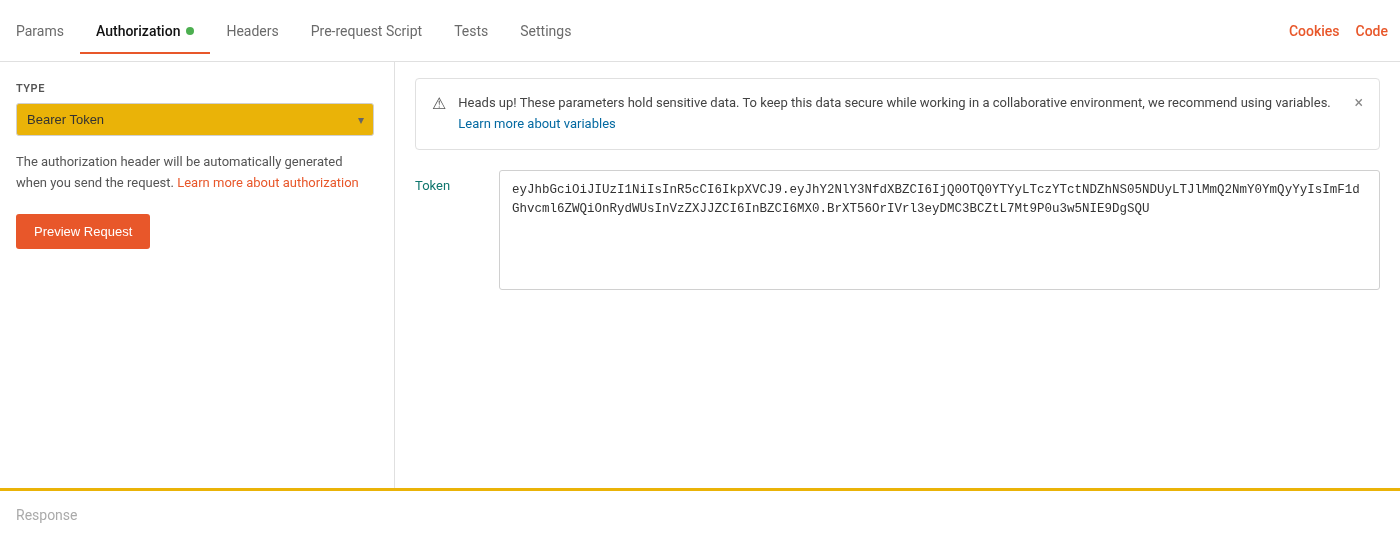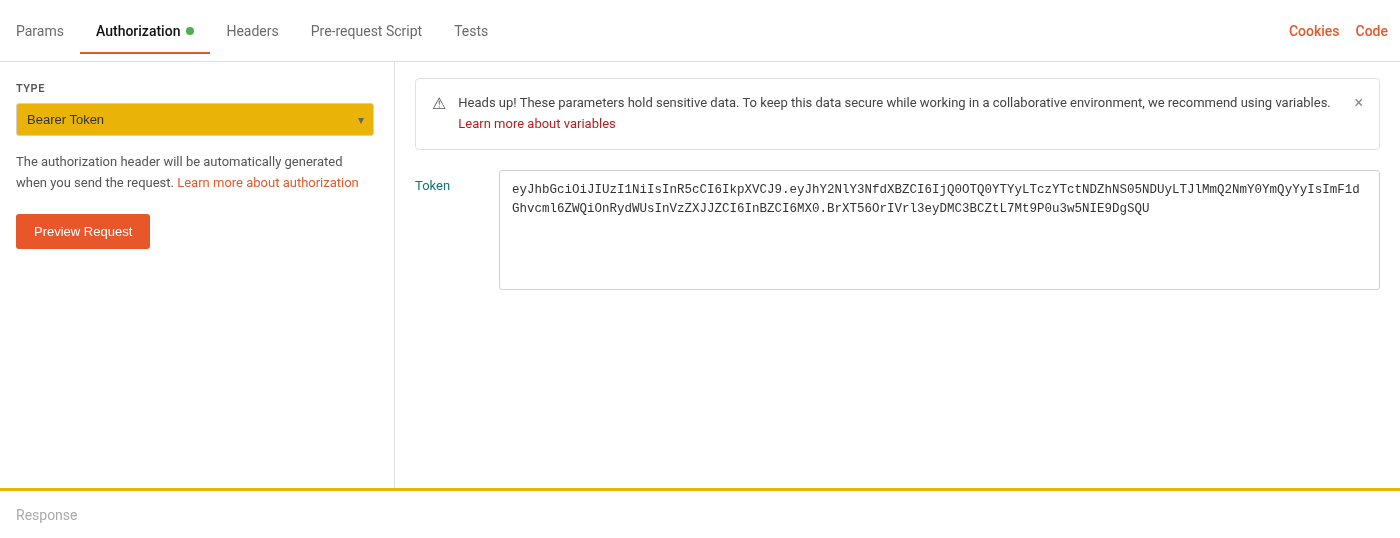--- a/index.html
+++ b/index.html
@@ -158,21 +158,21 @@
       margin-top: 1px;
       flex-shrink: 0;
     }
     .alert-text {
       font-size: 13px;
       color: #444;
       line-height: 1.6;
       flex: 1;
     }
     .alert-text .link {
-      color: #b91c1c;
+      color: #0369a1;
       cursor: pointer;
     }
     .alert-close {
       color: #888;
       cursor: pointer;
       font-size: 16px;
       flex-shrink: 0;
       margin-top: 0;
     }
 
@@ -225,20 +225,23 @@
     <span class="dot"></span>
   </div>
   <div class="nav-tab">
     <span>Headers</span>
   </div>
   <div class="nav-tab">
     <span>Pre-request Script</span>
   </div>
   <div class="nav-tab">
     <span>Tests</span>
+  </div>
+  <div class="nav-tab">
+    <span>Settings</span>
   </div>
   <div class="nav-right">
     <span class="nav-right-link">Cookies</span>
     <span class="nav-right-link">Code</span>
   </div>
 </nav>
 
 <div class="main-content">
 
   <div class="left-panel">

